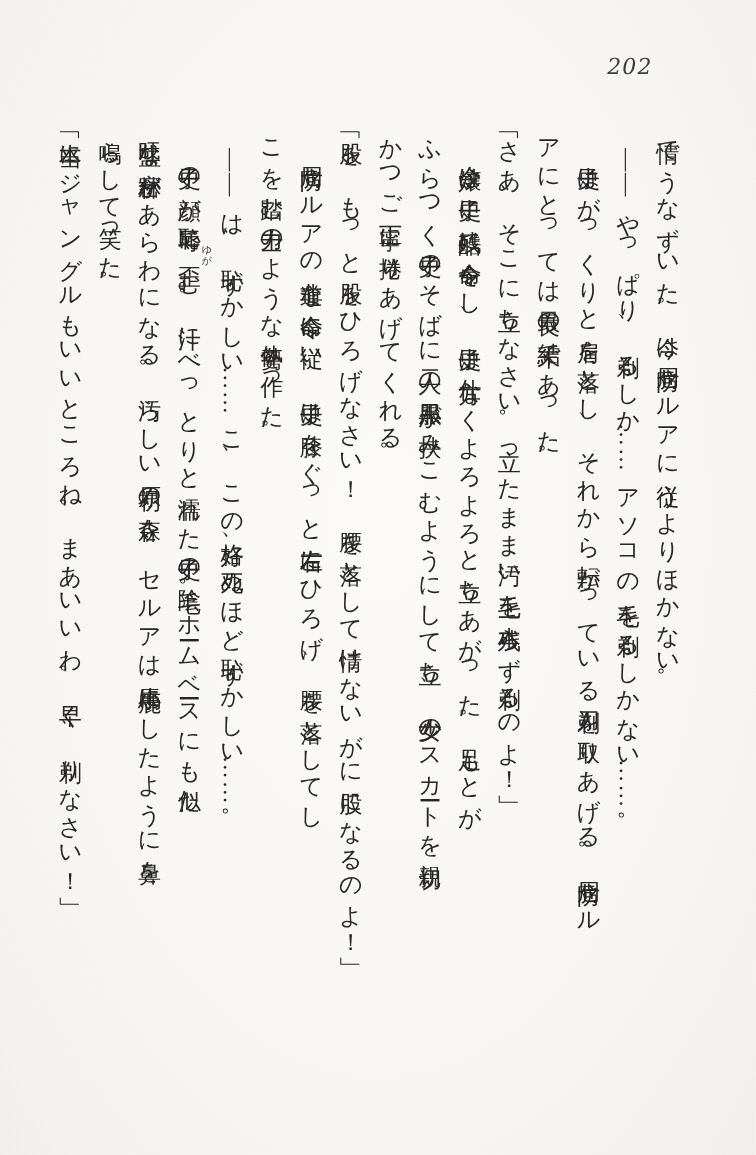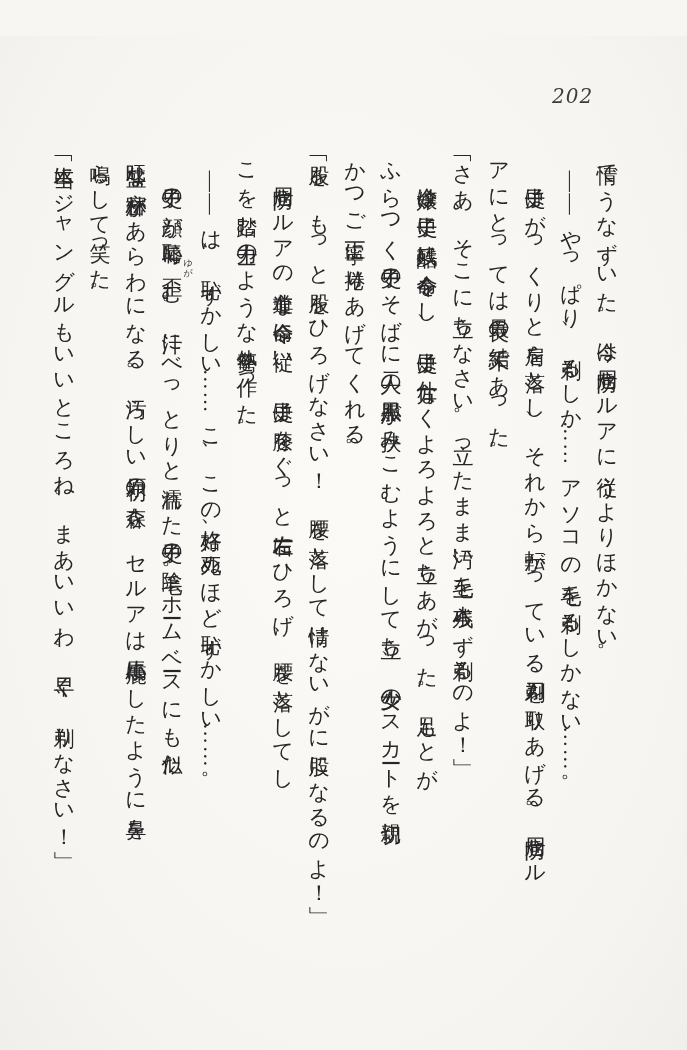--- a/index.html
+++ b/index.html
@@ -10,21 +10,20 @@
     width: 687px;
     height: 1050px;
     position: relative;
     overflow: hidden;
     background: #f7f6f3;
   }
   .page {
     position: absolute;
     inset: 0;
     background: radial-gradient(ellipse at 50% 45%, #fbfaf7 0%, #f6f5f1 70%, #f0efeb 100%);
-    margin-top: 36px;
   }
   .page-number {
     position: absolute;
     top: 48px;
     left: 552px;
     font-family: "DejaVu Serif", "Liberation Serif", serif;
     font-style: italic;
     font-size: 20px;
     color: #3c3c3c;
     letter-spacing: 1px;

